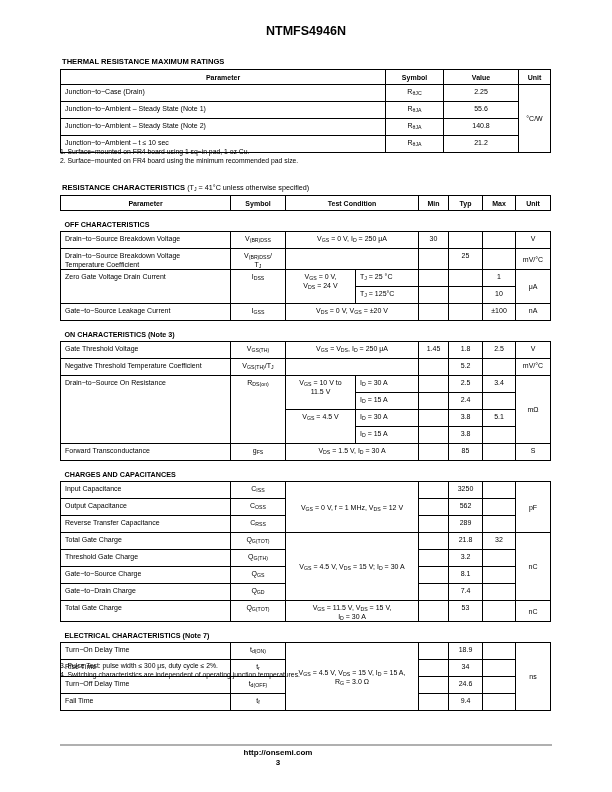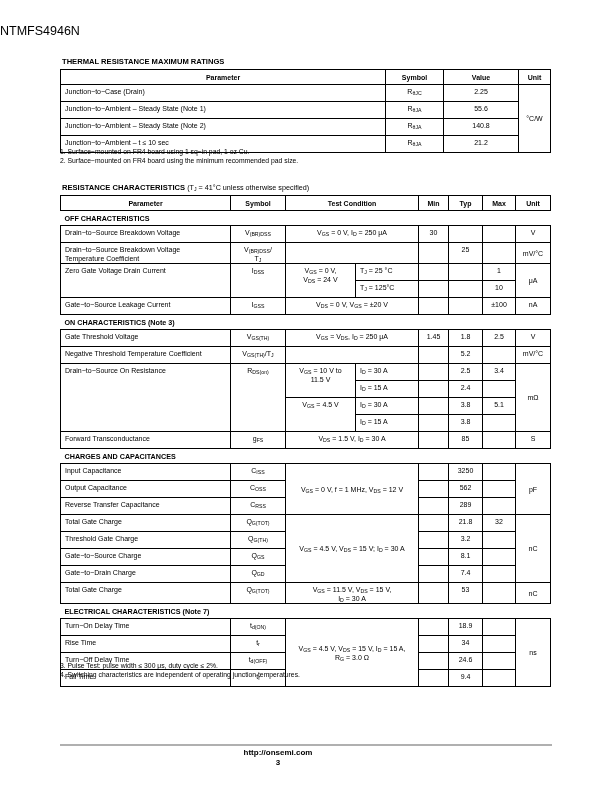--- a/index.html
+++ b/index.html
@@ -1,30 +1,30 @@
 <!DOCTYPE html>
 <html><head>
 <meta charset="utf-8">
 <style>
   html, body { margin:0; padding:0; background:#ffffff; }
   body { width:612px; height:792px; position:relative; overflow:hidden;
          font-family:"Liberation Sans", sans-serif; color:#000; }
-  .doc-title { position:absolute; top:24px; left:0; width:612px; 
-               font-weight:normal; font-size:12.5px; }
+  .doc-title { position:absolute; top:24px; left:0; width:612px; text-align:center;
+               font-weight:bold; font-size:12.5px; }
   .sec-title { position:absolute; left:62px; font-weight:bold; font-size:7.6px;text-align:right; }
   .sec-title .cond { font-weight:normal; font-size:7.2px; }
   table { position:absolute; left:60px; width:490px; border-collapse:collapse;
           font-size:7px; table-layout:fixed; }
   td, th { border:1px solid #000; padding:0 4px; height:14px; vertical-align:top;
            line-height:9px; padding-top:2px; }
   th { font-weight:bold; text-align:center; vertical-align:middle; padding-top:0; }
   .c { text-align:center; }
   .m { vertical-align:middle; padding-top:0; }
   .group td { border:none; font-weight:bold; font-size:7.2px; height:14px; padding-left:4px;
-              vertical-align:middle; padding-top:0; }
+              vertical-align:middle; padding-top:6px; }
   .group td .n { font-weight:bold;margin-top:36px; }
   .notes { position:absolute; left:60px; font-size:6.8px; line-height:8.5px; }
   sub { font-size:5.2px; vertical-align:-1px; line-height:0; }
   .footer-rule { position:absolute; left:60px; top:744px; width:492px; height:2px; background:#b0b0b0; }
   .footer { position:absolute; left:0; width:556px; text-align:center; font-weight:bold; font-size:8px; }
 </style>
 </head>
 <body>
 
 <div class="doc-title">NTMFS4946N</div>

